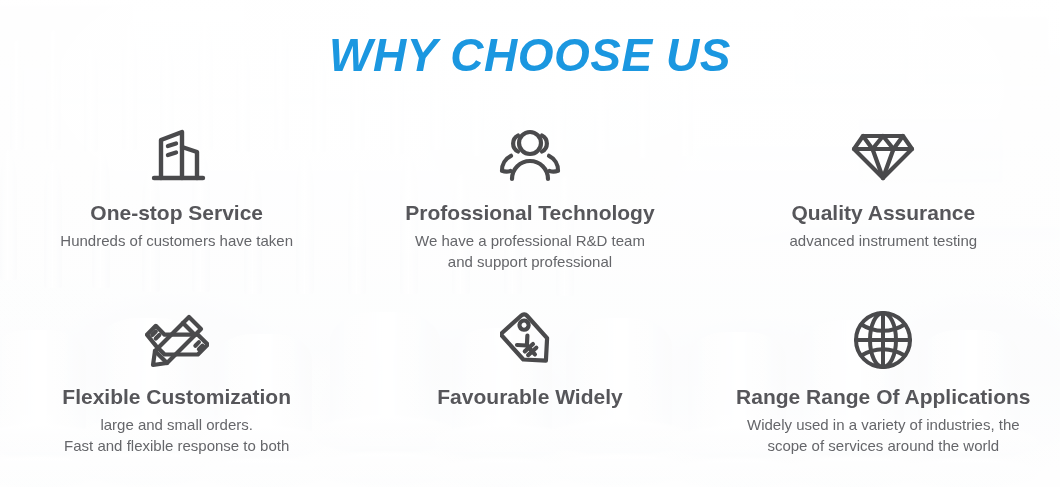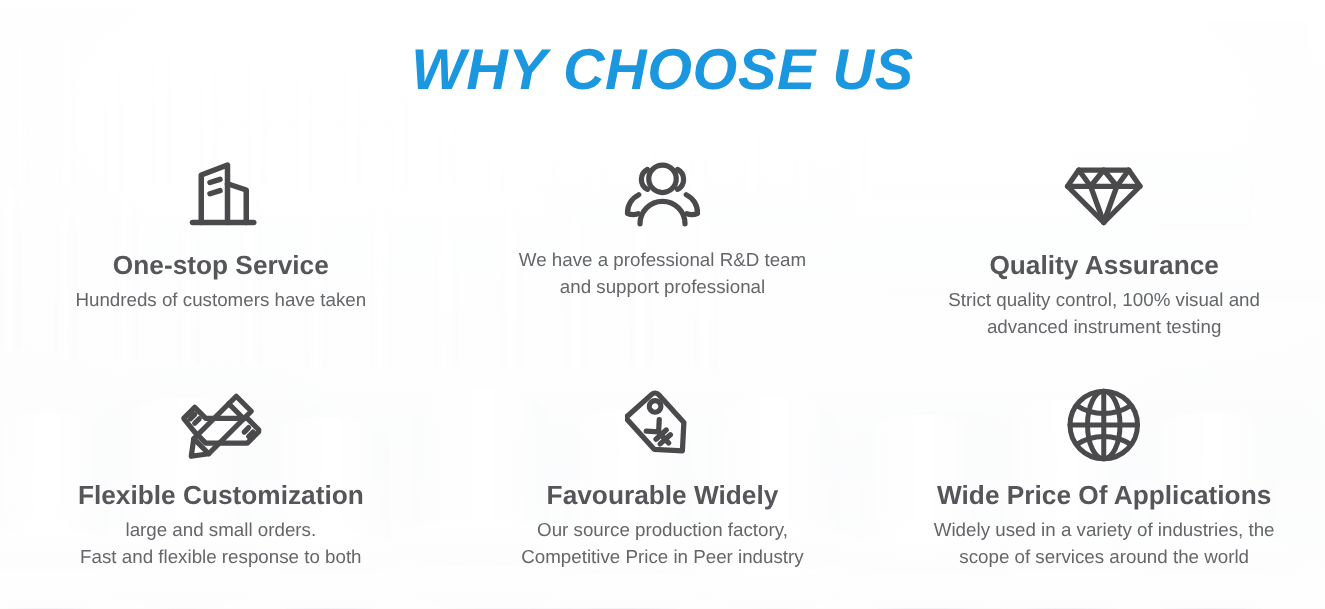--- a/index.html
+++ b/index.html
@@ -278,39 +278,39 @@
         <div class="icon-wrap">
           <svg width="64" height="58" viewBox="0 0 64 58" fill="none" stroke="#4a4a4c" stroke-width="4.2" stroke-linecap="round" stroke-linejoin="round">
             <circle cx="32" cy="16" r="11"></circle>
             <path d="M14 52 a18 18 0 0 1 36 0"></path>
             <path d="M20 8.5 a9 9 0 0 0 0 16"></path>
             <path d="M12.5 44 a13 13 0 0 1 -8.5 -0.2 a16 16 0 0 1 9 -15"></path>
             <path d="M44 8.5 a9 9 0 0 1 0 16"></path>
             <path d="M51.5 44 a13 13 0 0 0 8.5 -0.2 a16 16 0 0 0 -9 -15"></path>
           </svg>
         </div>
+        <div class="cell-title">Profossional Technology</div>
         <div class="cell-desc">
           <span>We have a professional R&amp;D team</span>
           <span>and support professional</span>
         </div>
       </div>
 
       <div class="cell">
         <div class="icon-wrap">
           <svg width="66" height="56" viewBox="0 0 66 56" fill="none" stroke="#4a4a4c" stroke-width="4.2" stroke-linecap="round" stroke-linejoin="round">
             <path d="M13 8 H53 L62 21 L33 50 L4 21 Z"></path>
             <path d="M4 21 H62"></path>
             <path d="M13 8 L22.5 21 L33 50"></path>
             <path d="M53 8 L43.5 21 L33 50"></path>
             <path d="M22.5 21 L33 8 L43.5 21"></path>
           </svg>
         </div>
         <div class="cell-title">Quality Assurance</div>
         <div class="cell-desc">
-          <span>Strict quality control, 100% visual and</span>
           <span>advanced instrument testing</span>
         </div>
       </div>
 
       <div class="cell">
         <div class="icon-wrap">
           <svg width="64" height="62" viewBox="0 0 64 62" fill="none" stroke="#4a4a4c" stroke-width="4.2" stroke-linecap="round" stroke-linejoin="round">
 
             <path d="M14.5 6 L27 6 L27 18.5 L50.5 42 L50.5 56 L36.5 56 L13 32.5 L13 20 Z" transform="rotate(-45 32 31)"></path>
             <path d="M18 10 L23 10" transform="rotate(-45 32 31)"></path>
@@ -338,38 +338,34 @@
               <circle cx="35.5" cy="15" r="4.6"></circle>
               <path d="M17 25 L24 32"></path>
               <path d="M31 25 L24 32"></path>
               <path d="M24 32 V44"></path>
               <path d="M18.5 35 H29.5"></path>
               <path d="M18.5 40 H29.5"></path>
             </g>
           </svg>
         </div>
         <div class="cell-title">Favourable Widely</div>
-        <div class="cell-desc">
-          <span>Our source production factory,</span>
-          <span>Competitive Price in Peer industry</span>
-        </div>
       </div>
 
       <div class="cell">
         <div class="icon-wrap">
           <svg width="62" height="62" viewBox="0 0 62 62" fill="none" stroke="#4a4a4c" stroke-width="4" stroke-linecap="round" stroke-linejoin="round">
             <circle cx="31" cy="31" r="27"></circle>
             <ellipse cx="31" cy="31" rx="13" ry="27"></ellipse>
             <path d="M4 31 H58"></path>
             <path d="M9.4 15.5 a40 40 0 0 0 43.2 0"></path>
             <path d="M9.4 46.5 a40 40 0 0 1 43.2 0"></path>
             <path d="M31 4 V58"></path>
           </svg>
         </div>
-        <div class="cell-title">Wide Price Of Applications</div>
+        <div class="cell-title">Range Range Of Applications</div>
         <div class="cell-desc">
           <span>Widely used in a variety of industries, the</span>
           <span>scope of services around the world</span>
         </div>
       </div>
 
     </div>
   </div>
 </div>
 

